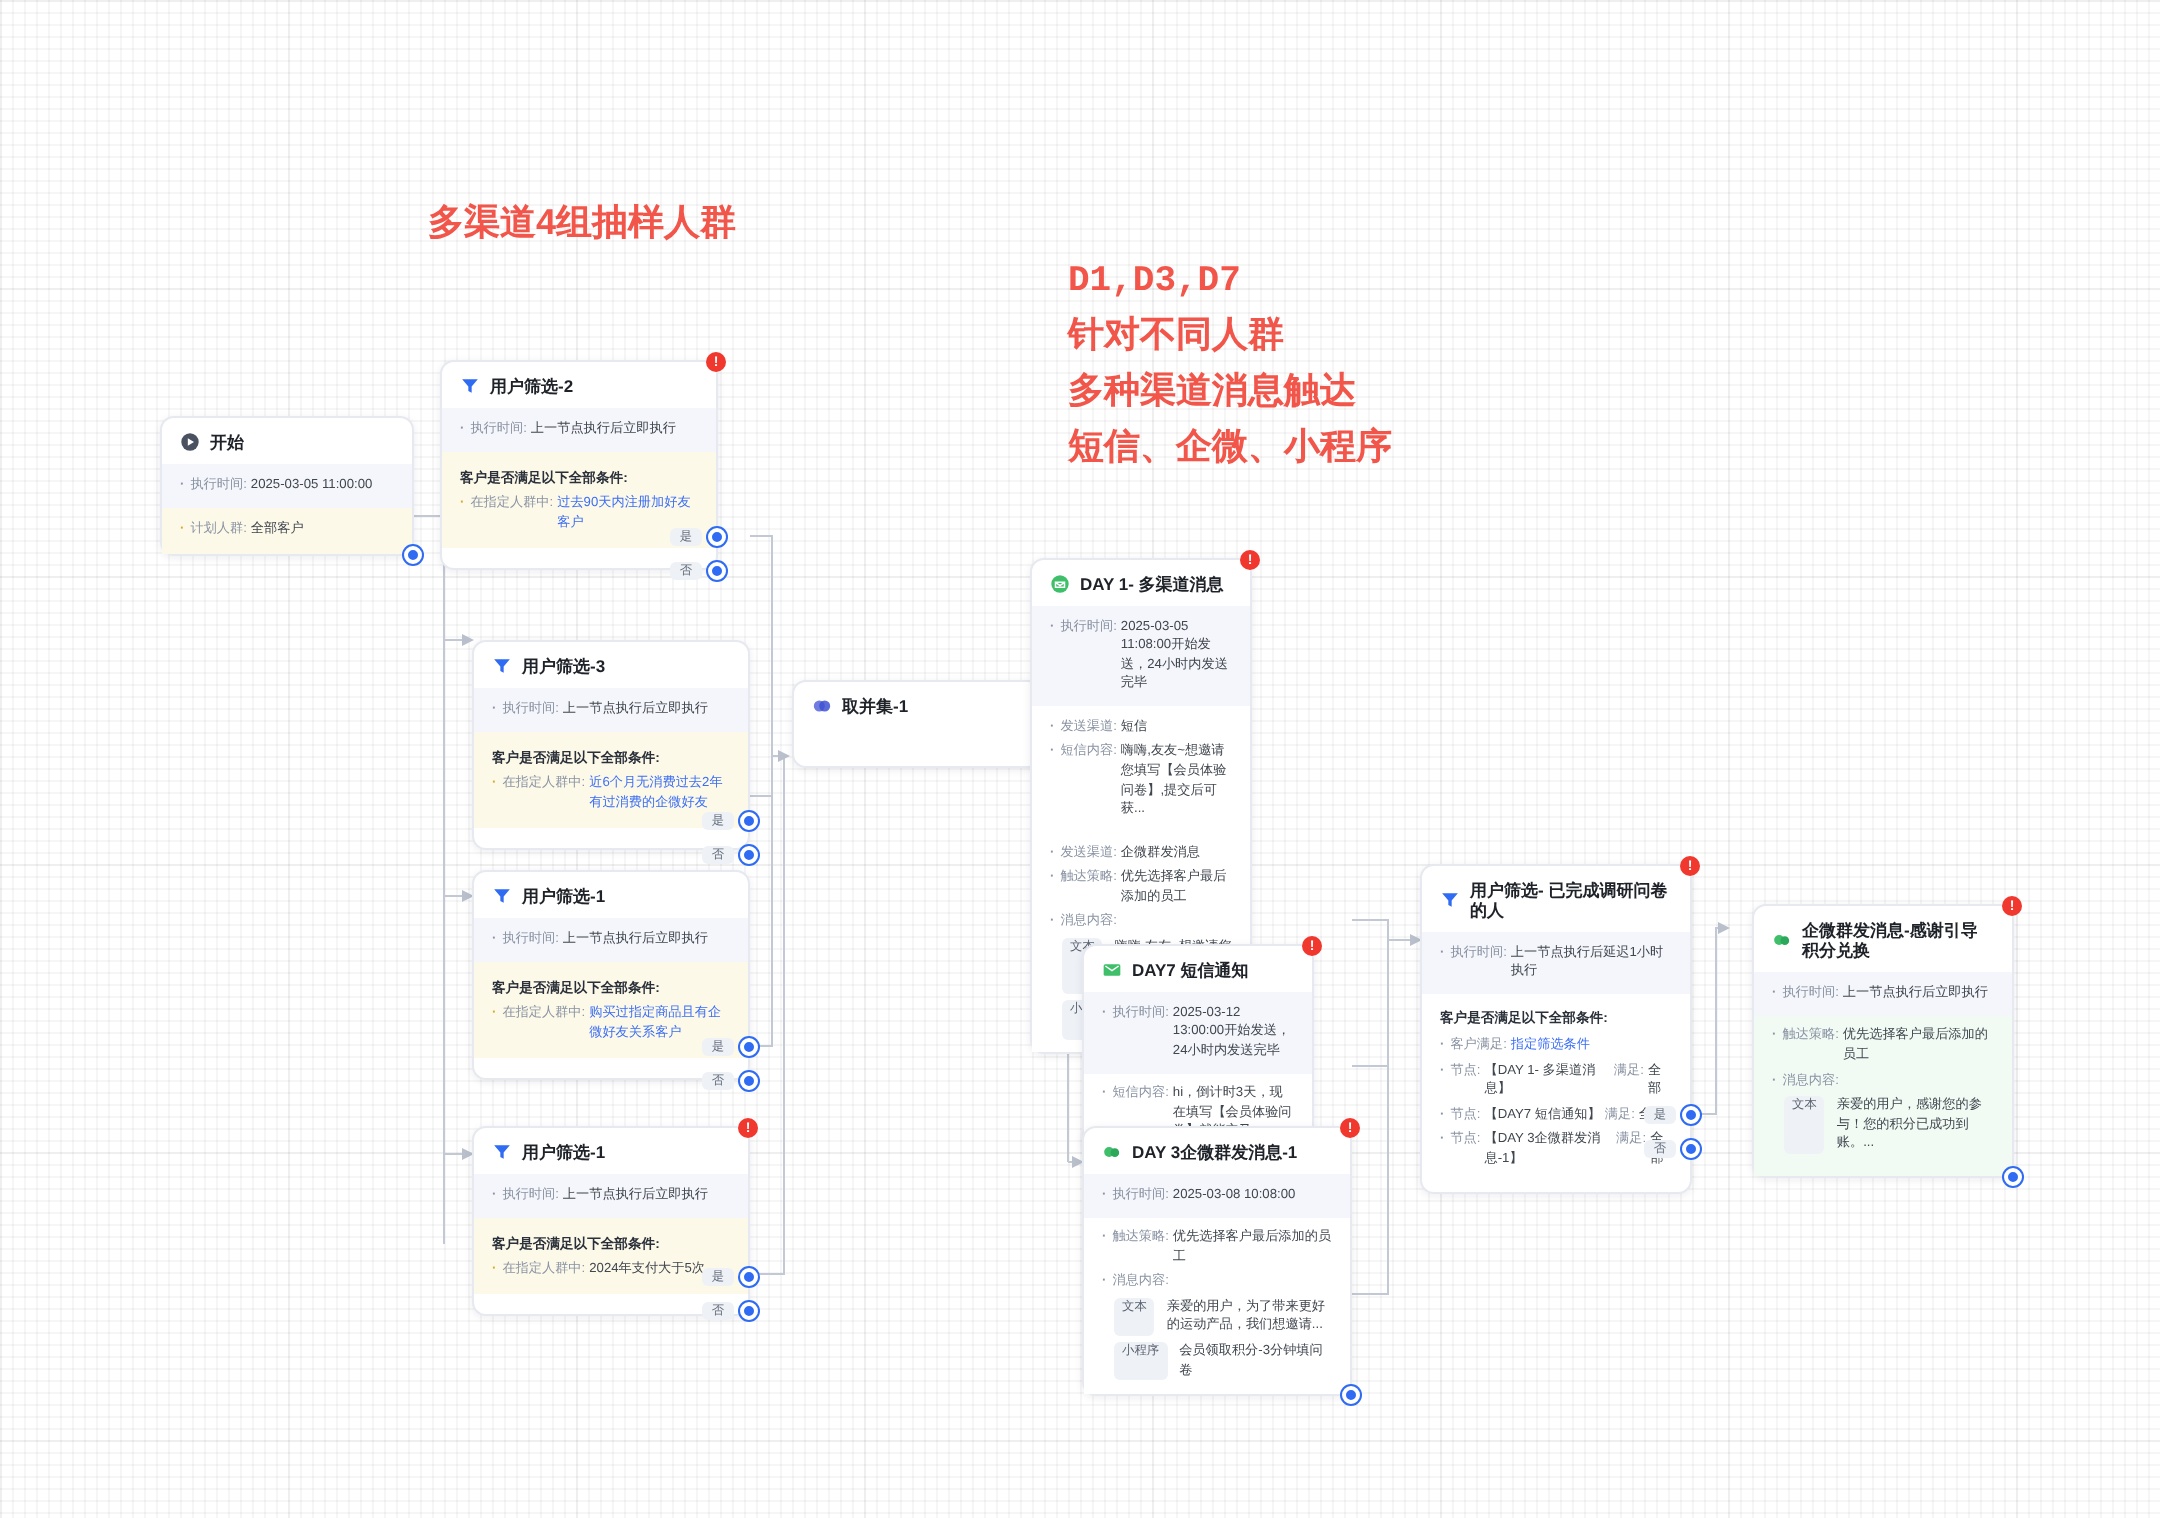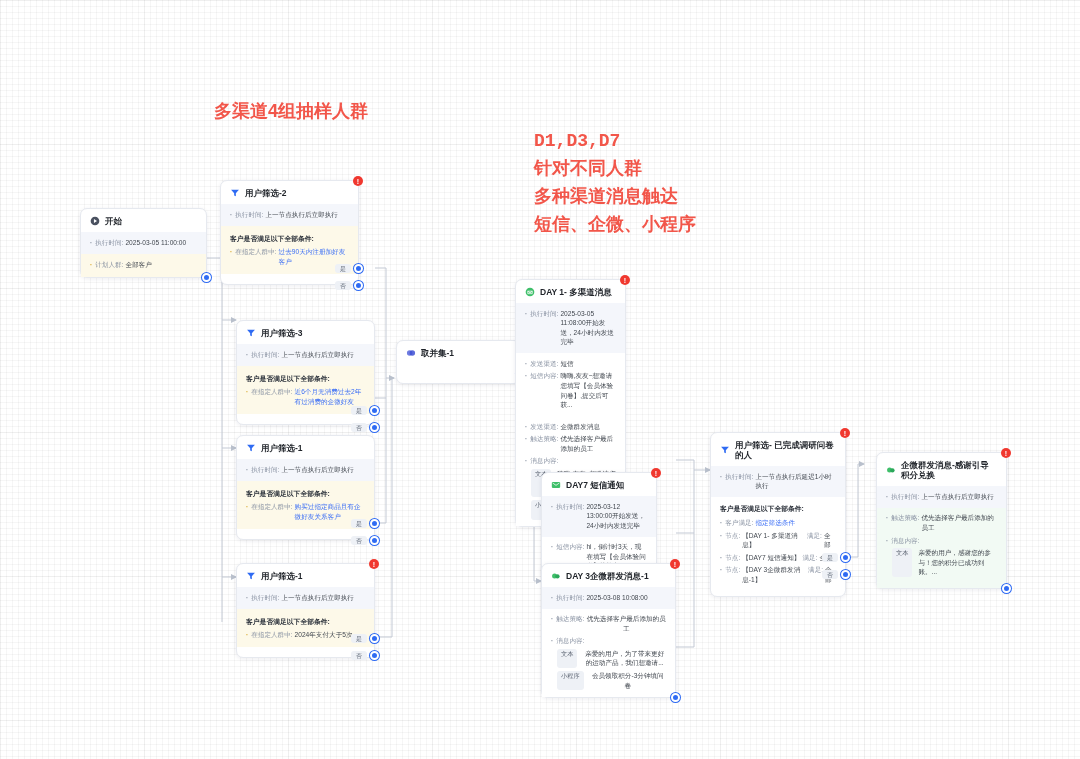--- a/index.html
+++ b/index.html
@@ -372,21 +372,21 @@
     </div>
     <div class="body-plain">
       <div class="row dot-b">
         <span class="k">短信内容:</span>
         <span class="v">hi，倒计时3天，现在填写【会员体验问卷】就能立马...</span>
       </div>
     </div>
     <div class="port-free" style="right:-5px; bottom:-5px;"></div>
   </div>
 
-  <div class="node" style="left:541px; top:563px; width:135px;text-align:center;">
+  <div class="node" style="left:541px; top:563px; width:135px;">
     <div class="badge-err" style="right:-5px; top:-5px;">!</div>
     <div class="node-title">
       <svg class="ico" viewBox="0 0 12 12">
         <circle cx="4.3" cy="6" r="3" fill="#3fbf6a"></circle>
           <circle cx="7.7" cy="6.4" r="2.6" fill="#2ba85a"></circle>
       </svg>
       <span>DAY 3企微群发消息-1</span>
     </div>
     <div class="body-blue">
       <div class="row dot-b">

